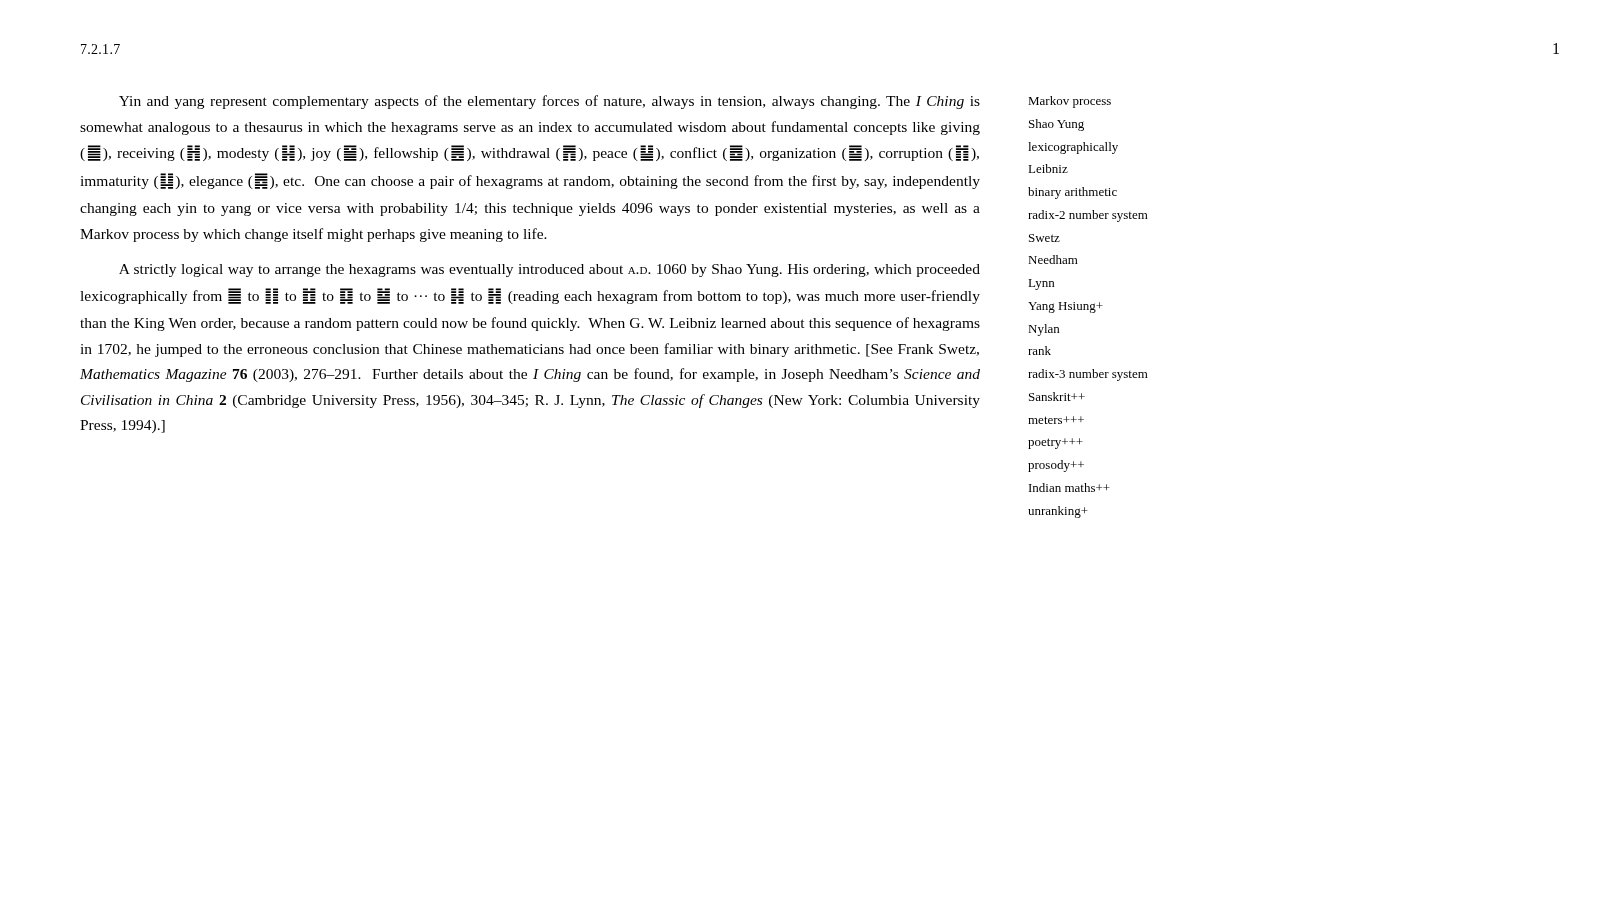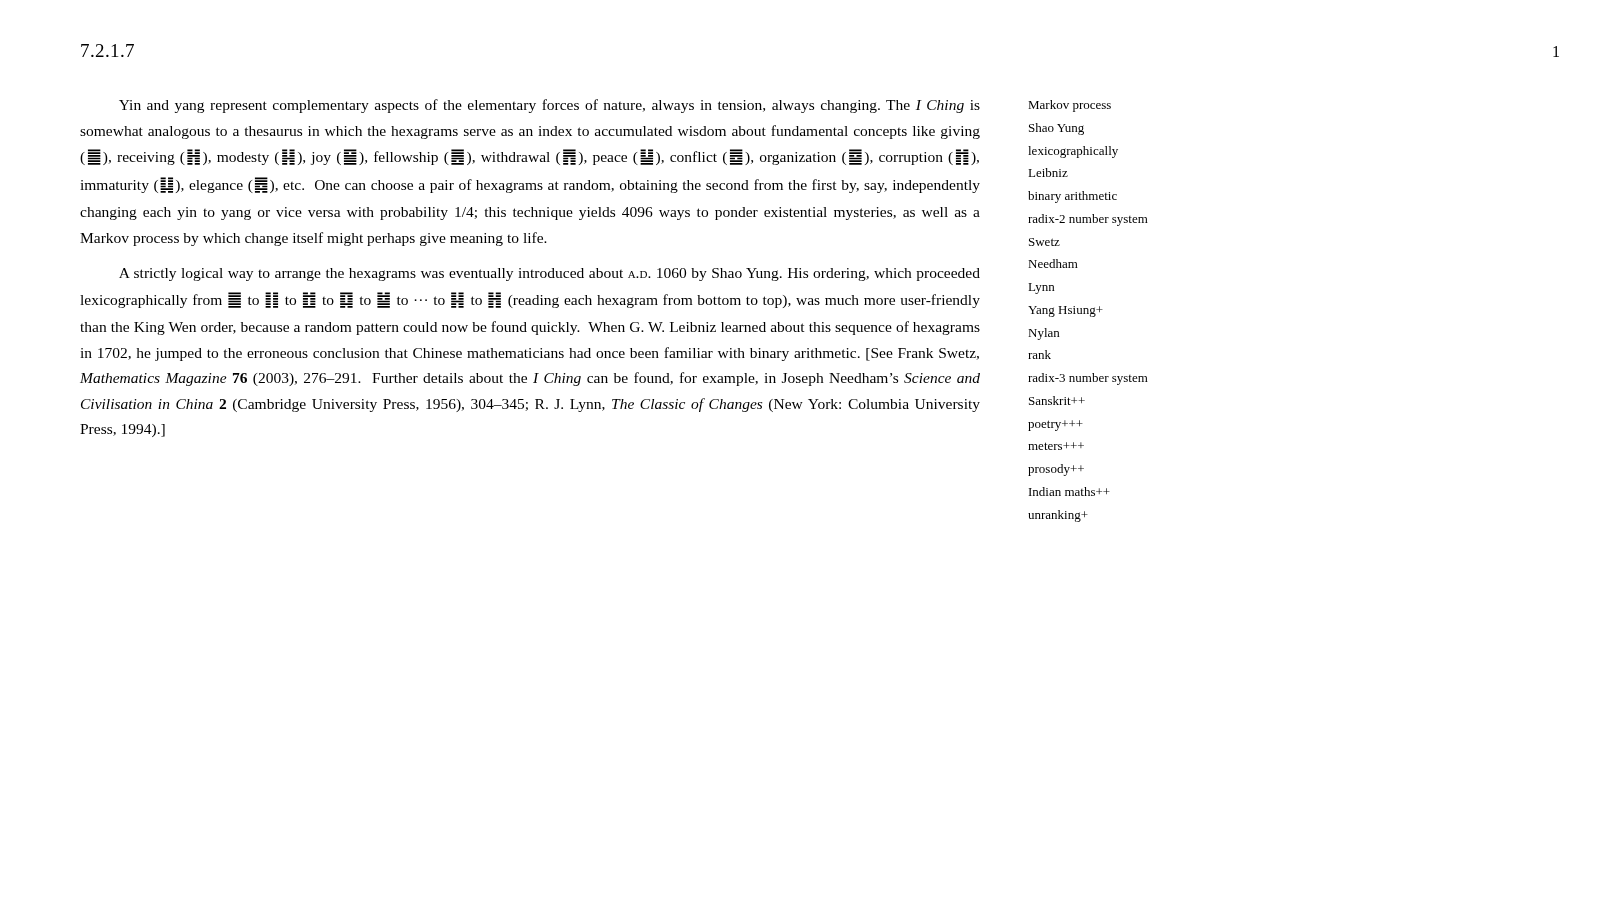--- a/index.html
+++ b/index.html
@@ -21,21 +21,21 @@
 
     .header {
       display: flex;
       justify-content: space-between;
       align-items: baseline;
       margin-bottom: 30px;
       padding-bottom: 0;
     }
 
     .header-left {
-      font-size: 19px;
+      font-size: 14px;
       font-weight: normal;
       letter-spacing: 0.02em;
     }
 
     .header-center {
       font-size: 16px;
       font-weight: normal;
       letter-spacing: 0.15em;
       text-transform: uppercase;
     }
@@ -127,20 +127,20 @@
         <div class="sidebar-item">binary arithmetic</div>
         <div class="sidebar-item">radix-2 number system</div>
         <div class="sidebar-item">Swetz</div>
         <div class="sidebar-item">Needham</div>
         <div class="sidebar-item">Lynn</div>
         <div class="sidebar-item">Yang Hsiung+</div>
         <div class="sidebar-item">Nylan</div>
         <div class="sidebar-item">rank</div>
         <div class="sidebar-item">radix-3 number system</div>
         <div class="sidebar-item">Sanskrit++</div>
+        <div class="sidebar-item">meters+++</div>
         <div class="sidebar-item">poetry+++</div>
-        <div class="sidebar-item">meters+++</div>
         <div class="sidebar-item">prosody++</div>
         <div class="sidebar-item">Indian maths++</div>
         <div class="sidebar-item">unranking+</div>
       </div>
   </div>
 </div>
 
 </body></html>

